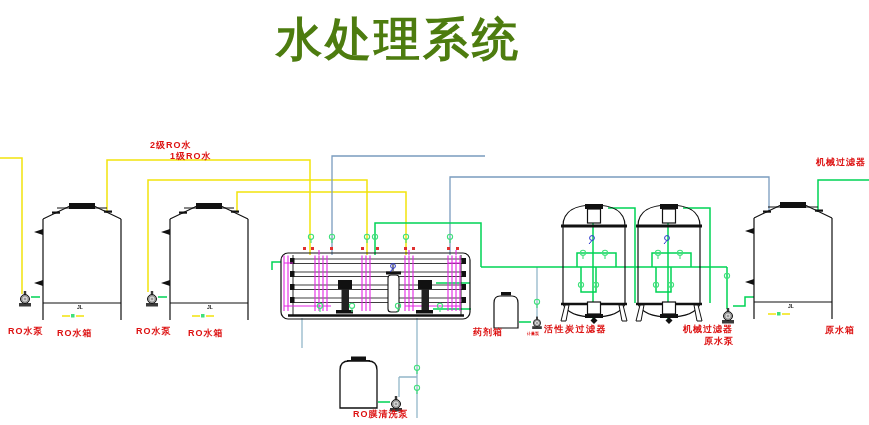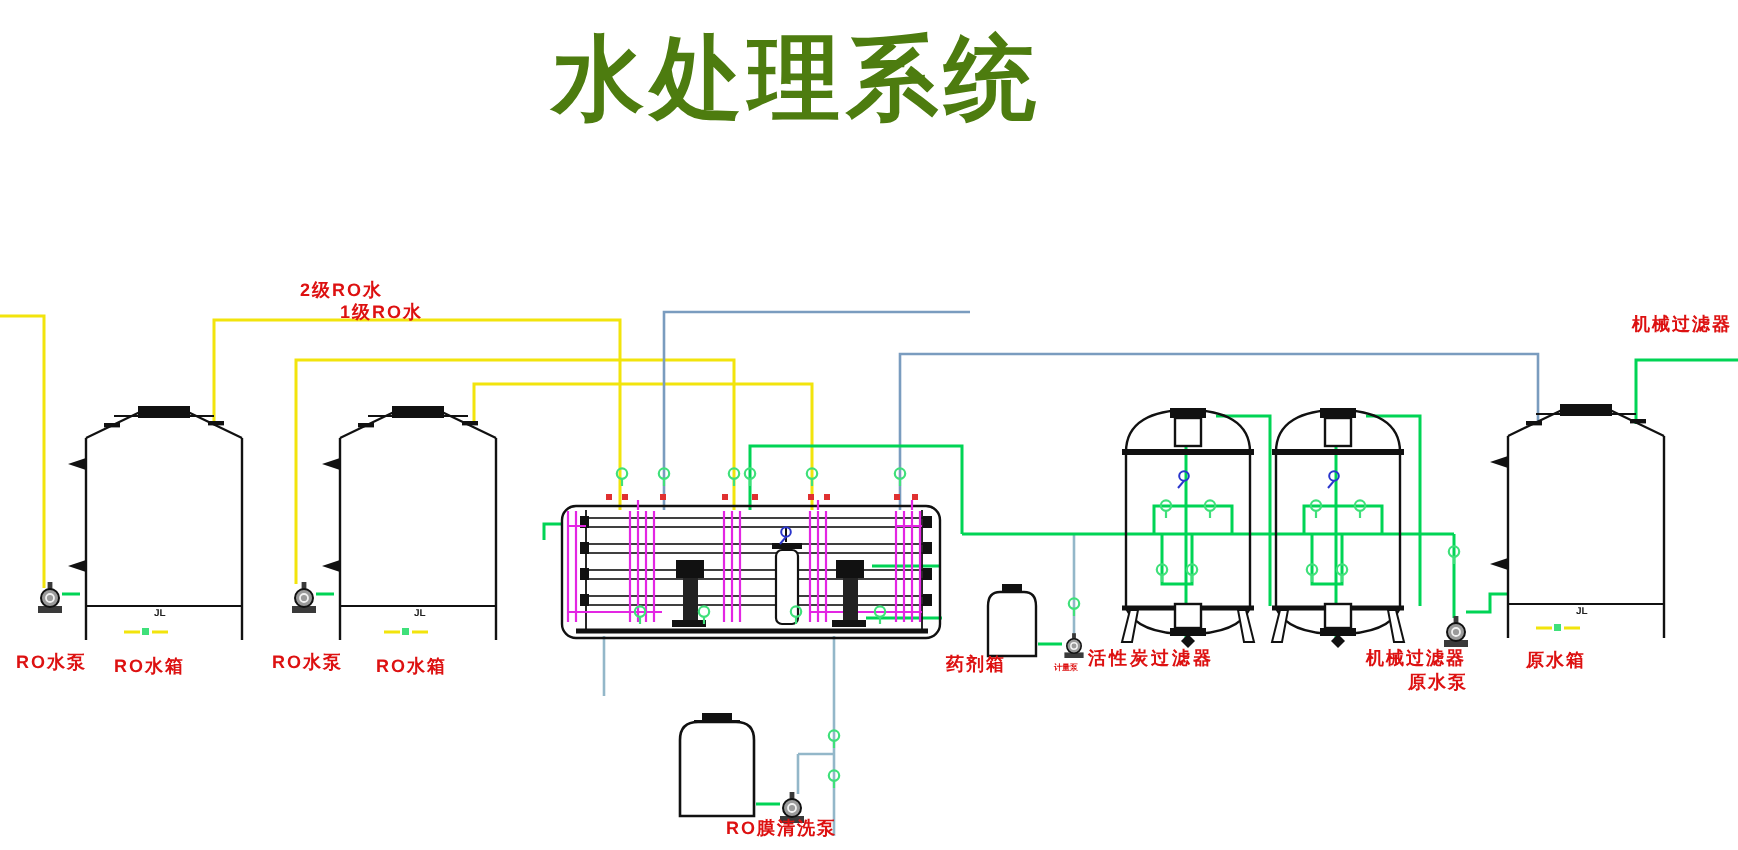--- a/index.html
+++ b/index.html
@@ -264,22 +264,22 @@
 <span class="lbl" style="left:8px;top:327px;">RO水泵</span>
 <span class="lbl" style="left:57px;top:329px;">RO水箱</span>
 <span class="lbl" style="left:136px;top:327px;">RO水泵</span>
 <span class="lbl" style="left:188px;top:329px;">RO水箱</span>
 
 <span class="lbl" style="left:473px;top:328px;">药剂箱</span>
 <span class="lbl lbl-sm" style="left:527px;top:332px;">计量泵</span>
 <span class="lbl" style="left:544px;top:325px;letter-spacing:1.5px;">活性炭过滤器</span>
 <span class="lbl" style="left:639px;top:325px;padding-left:44px;">机械过滤器</span>
 <span class="lbl" style="left:704px;top:326px;margin-top:11px;">原水泵</span>
-<span class="lbl" style="left:763px;top:326px;">原水箱</span>
+<span class="lbl" style="left:825px;top:326px;">原水箱</span>
 
 <span class="lbl" style="left:340px;top:430px;font-family:Liberation Mono, monospace;">药箱</span>
-<span class="lbl" style="left:363px;top:410px;">RO膜清洗泵</span>
+<span class="lbl" style="left:353px;top:410px;">RO膜清洗泵</span>
 
 <span class="lbl lbl-jl" style="left:77px;top:305px;">JL</span>
 <span class="lbl lbl-jl" style="left:207px;top:305px;">JL</span>
 <span class="lbl lbl-jl" style="left:788px;top:304px;">JL</span>
 
 </div>
 
 </body></html>

